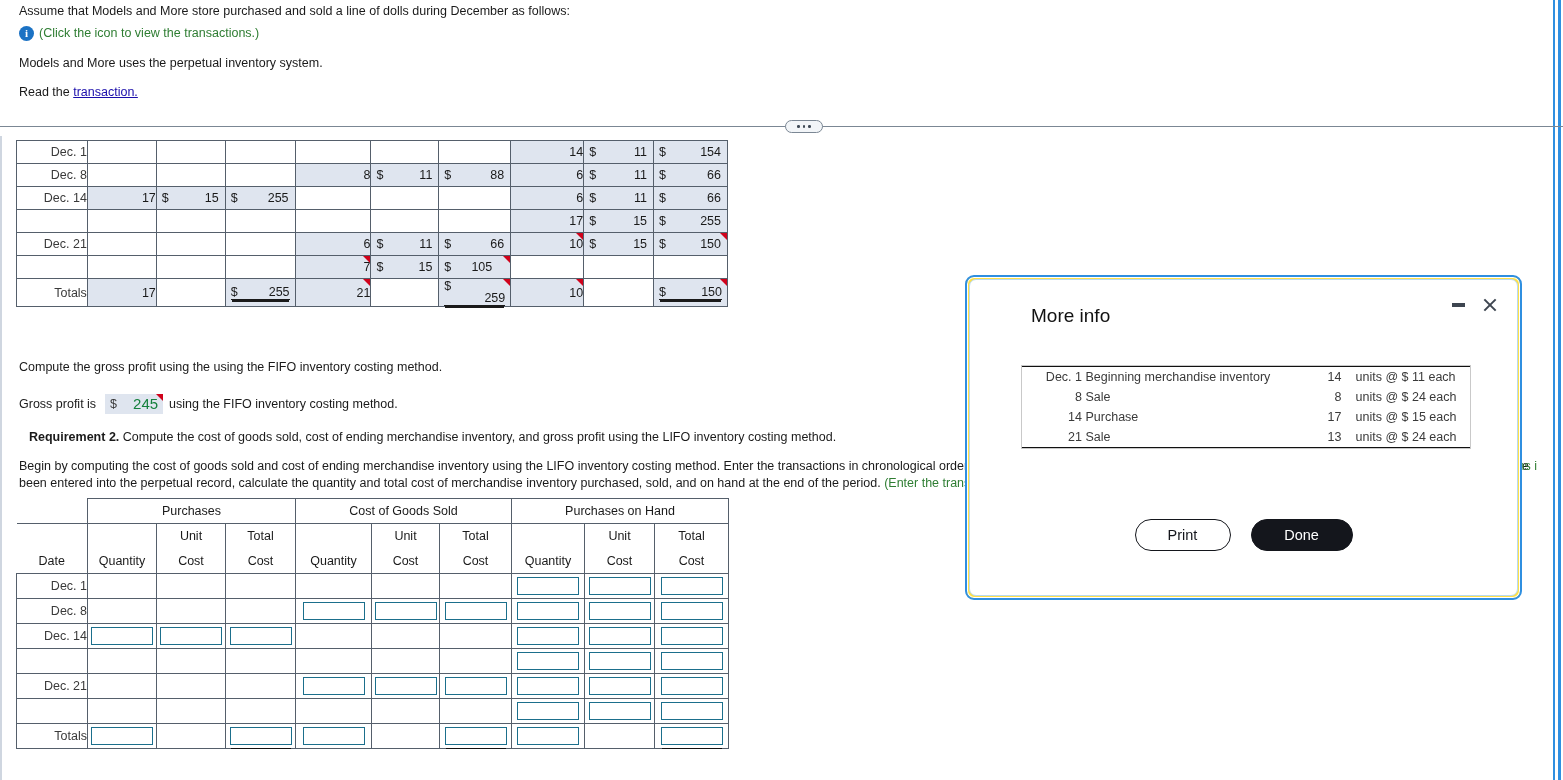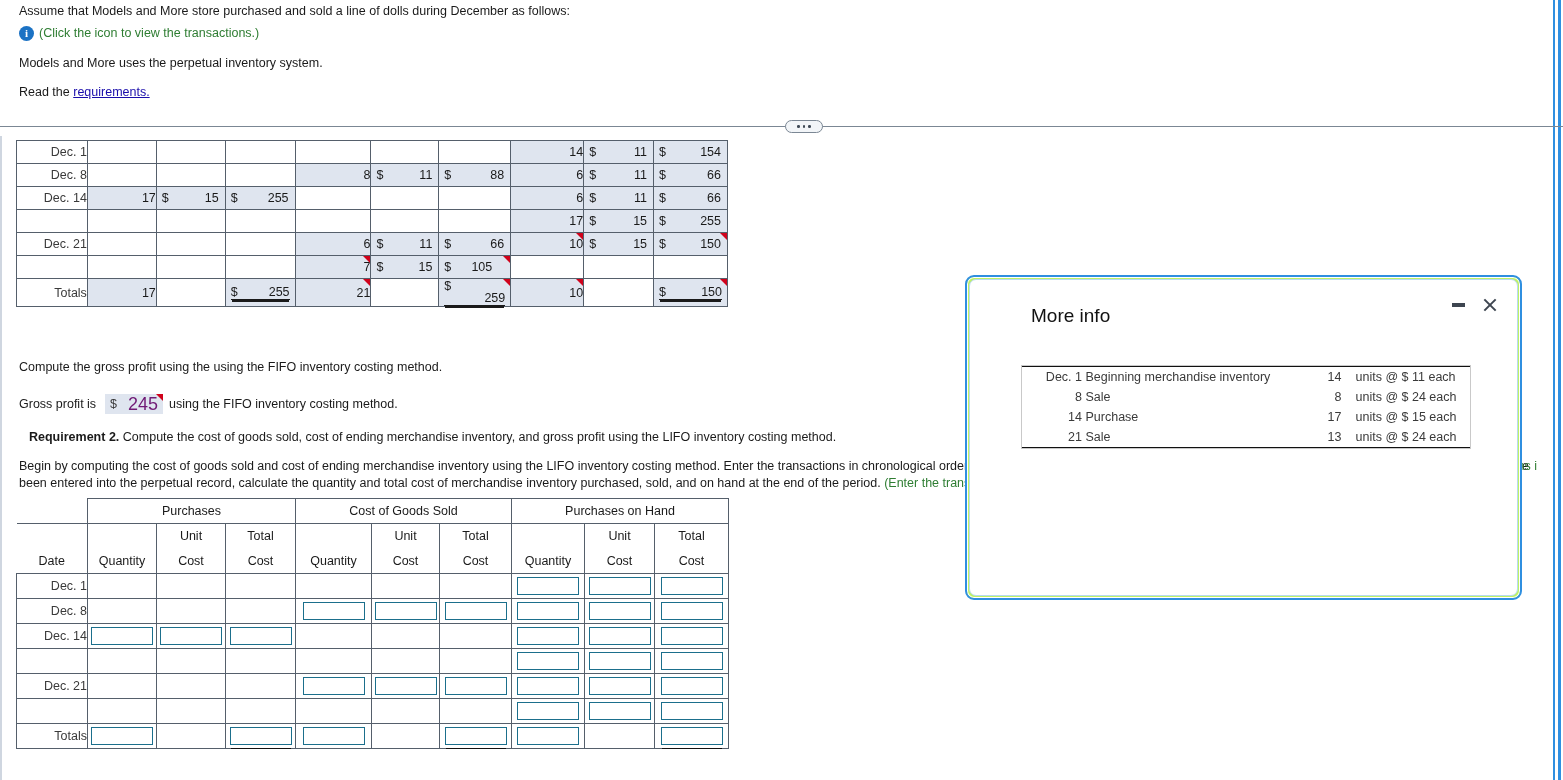--- a/index.html
+++ b/index.html
@@ -124,21 +124,21 @@
   
   .mid-text { position: absolute; font-size: 12.5px; color: #1a1a1a; line-height: 16px; white-space: nowrap; }
   #compute-line { left: 19px; top: 359px; }
   #gp-line { left: 19px; top: 394px; display: flex; align-items: center; gap: 0px; }
   .gp-label { margin-right: 9px; }
   .gp-box {
     background: #dfe5ef; display: inline-flex; align-items: center;
     width: 58px; height: 20px; position: relative; margin-right: 6px;
   }
   .gp-box .d { padding-left: 5px; font-size: 12.5px; color: #3a3a3a; }
-  .gp-box .v { flex: 1; text-align: right; padding-right: 5px; font-size: 18px; color: #701a75; }
+  .gp-box .v { flex: 1; text-align: right; padding-right: 5px; font-size: 15px; color: #15803d; }
 
   #req2-line { left: 29px; top: 429px; }
   #req2-line b { font-weight: bold; }
   #begin-p { position: absolute; left: 19px; top: 458px; width: 1536px;
              font-size: 12.5px; color: #1a1a1a; line-height: 16.5px; }
   .enter-note { color: #2e7d32; }
 
   
   #bottom-table { left: 16px; top: 498px; }
   #bottom-table td { height: 25px; }
@@ -154,21 +154,21 @@
     content: ""; position: absolute; left: 0px; right: 0px; bottom: -5px;
     border-top: 1.5px solid #111111;
     box-shadow: 0 3px 0 -1.5px #111111;
   }
   .ib-wrap { display: flex; align-items: center; justify-content: center; height: 100%; }
 
   
   #modal {
     position: absolute; left: 965px; top: 275px;
     width: 557px; height: 325px;
-    background: #bef264;
+    background: #fde047;
     border: 2px solid #2f8fe0;
     border-radius: 9px;
     box-shadow: 0 0 0 1px #ffffff inset;
   }
   #modal-inner {
     position: absolute; inset: 2px;
     border: 1px solid #b9d9f2;
     border-radius: 7px;
     background: #ffffff;
   }
@@ -228,21 +228,21 @@
   <div class="frame-right-line2"></div>
   <div class="frame-right-line"></div>
 
   <div class="intro">
     <div class="line1">Assume that Models and More store purchased and sold a line of dolls during December as follows:</div>
     <div class="icon-row">
       <span class="info-icon">i</span>
       <span class="green-link">(Click the icon to view the transactions.)</span>
     </div>
     <div class="line3">Models and More uses the perpetual inventory system.</div>
-    <div class="line4"><span>Read the </span><span class="req-link">requirements.</span></div>
+    <div class="line4"><span>Read the </span><span class="req-link">transaction.</span></div>
   </div>
 
   <div class="divider-wrap">
     <div class="divider-line"></div>
     <div class="divider-pill">
       <i></i>
         <i></i>
         <i></i>
     </div>
   </div>
@@ -875,15 +875,19 @@
             </tr>
             <tr>
               <td class="it-desc"><span class="pre">21</span> Sale</td>
               <td class="it-qty">13</td>
               <td class="it-units">units @ $  24 each</td>
             </tr>
           </tbody>
       </table>
     </div>
 
+    <div id="modal-buttons">
+      <button class="btn-print">Print</button>
+      <button class="btn-done">Done</button>
+    </div>
   </div>
 
 </div>
 
 </body></html>

